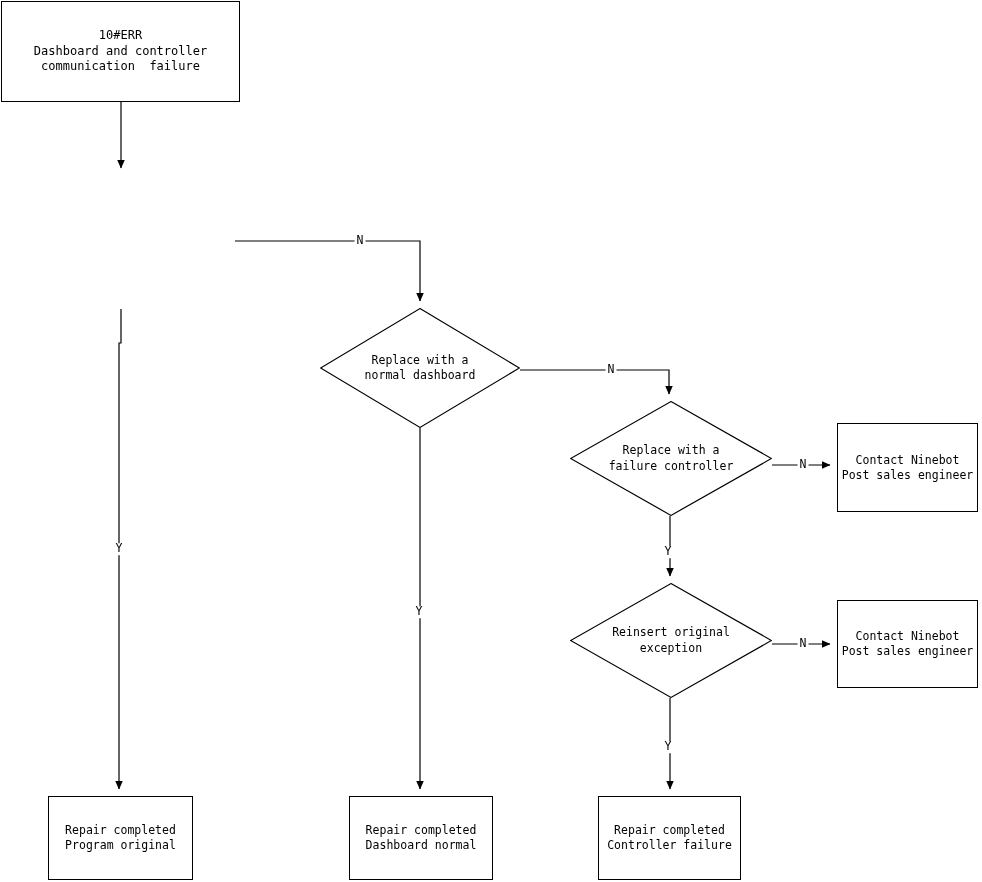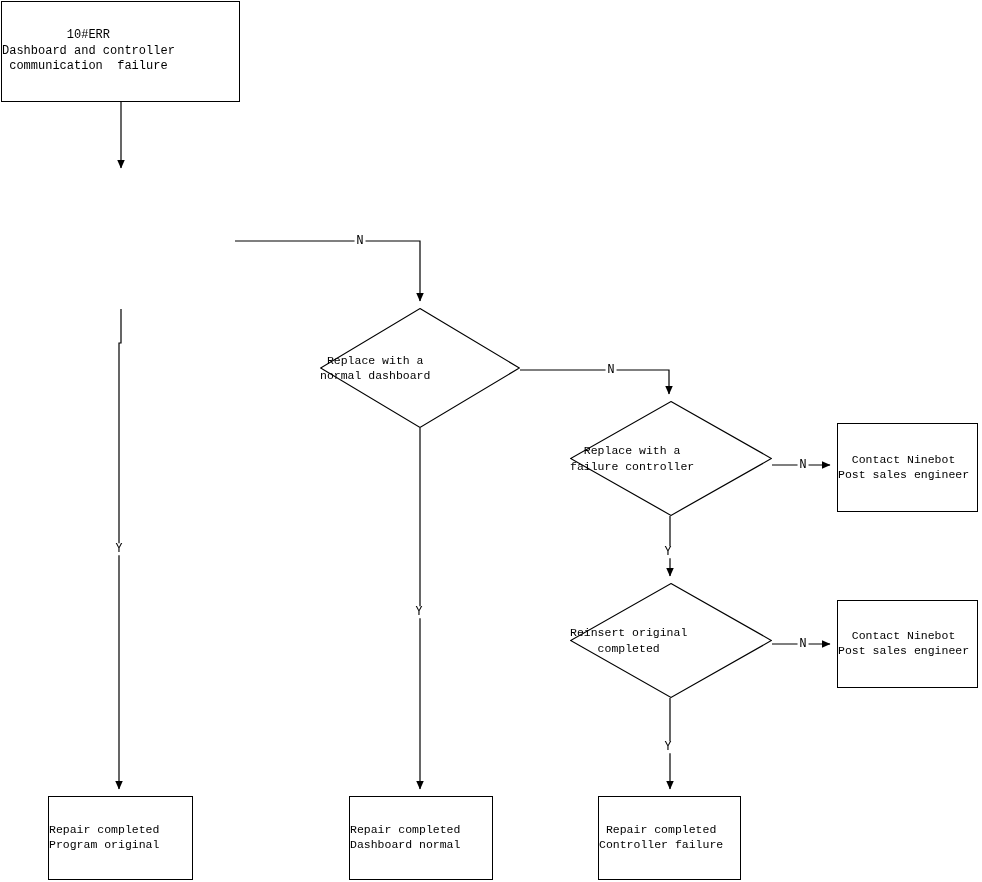--- a/index.html
+++ b/index.html
@@ -25,22 +25,22 @@
     top: 0;
     width: 982px;
     height: 882px;
     pointer-events: none;
   }
   .node {
     position: absolute;
     box-sizing: border-box;
     display: flex;
     align-items: center;
+    justify-content: center;
     text-align: center;
-    font-family: Liberation Mono, monospace;
   }
   .proc {
     border: 1px solid #000000;
     background: #ffffff;
   }
   .proc .txt {
     line-height: 1.30;
     white-space: pre;
   }
   .decision {
@@ -117,21 +117,21 @@
     <svg class="dia" viewBox="0 0 202 115" preserveAspectRatio="none">
       <polygon points="101,0.6 201.4,57.5 101,114.4 0.6,57.5" fill="#ffffff" stroke="#000000" stroke-width="1.2" vector-effect="non-scaling-stroke"></polygon>
     </svg>
     <div class="txt fs115"><span>Replace with a</span><br><span>failure controller</span></div>
   </div>
 
   <div class="node decision" style="left:570px; top:583px; width:202px; height:115px;">
     <svg class="dia" viewBox="0 0 202 115" preserveAspectRatio="none">
       <polygon points="101,0.6 201.4,57.5 101,114.4 0.6,57.5" fill="#ffffff" stroke="#000000" stroke-width="1.2" vector-effect="non-scaling-stroke"></polygon>
     </svg>
-    <div class="txt fs115"><span>Reinsert original</span><br><span>completed</span></div>
+    <div class="txt fs115"><span>Reinsert original</span><br><span>exception</span></div>
   </div>
 
   <div class="node proc" style="left:837px; top:423px; width:141px; height:89px;">
     <div class="txt fs115"><span>Contact Ninebot</span><br><span>Post sales engineer</span></div>
   </div>
 
   <div class="node proc" style="left:837px; top:600px; width:141px; height:88px;">
     <div class="txt fs115"><span>Contact Ninebot</span><br><span>Post sales engineer</span></div>
   </div>
 

